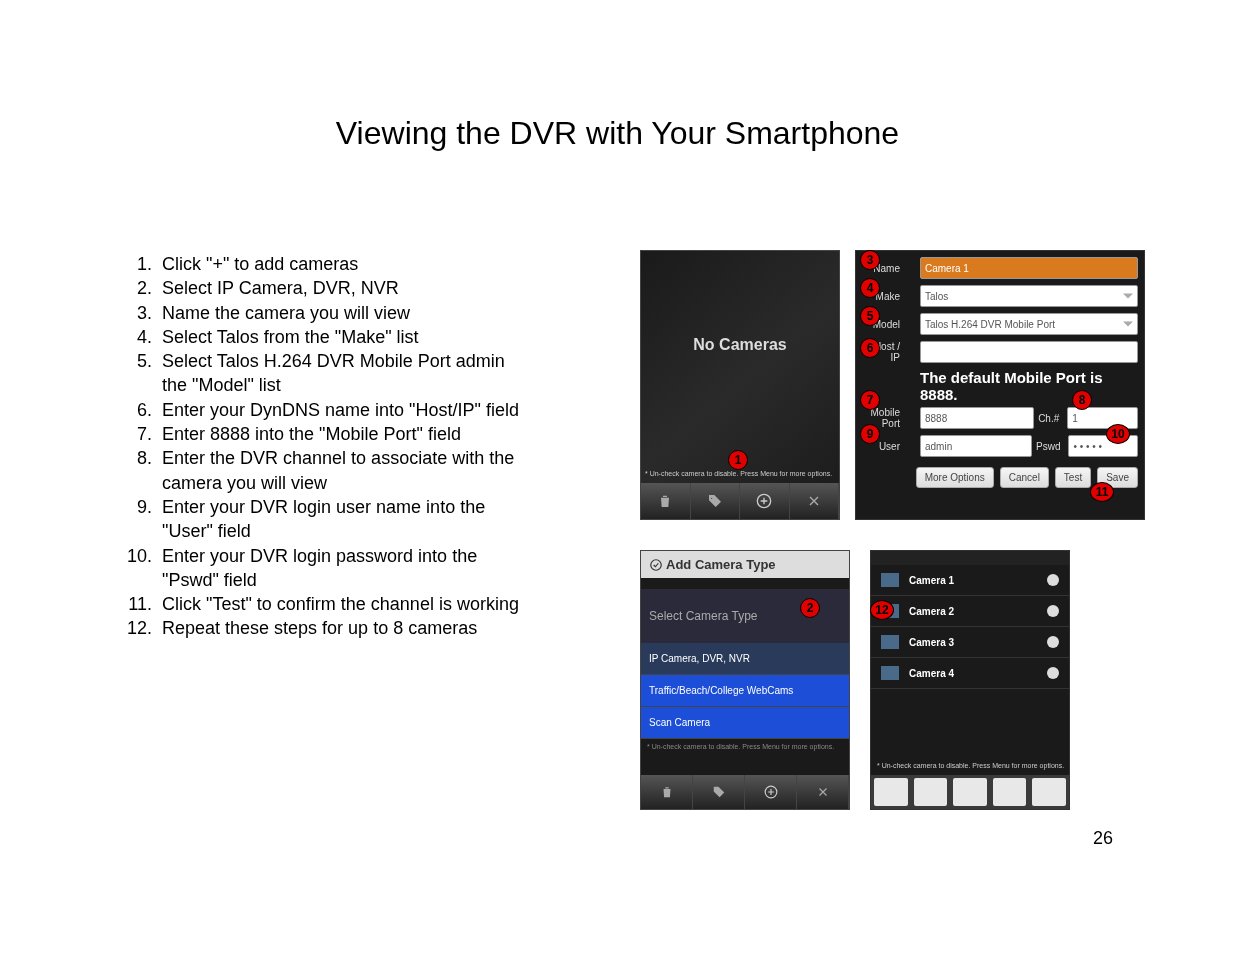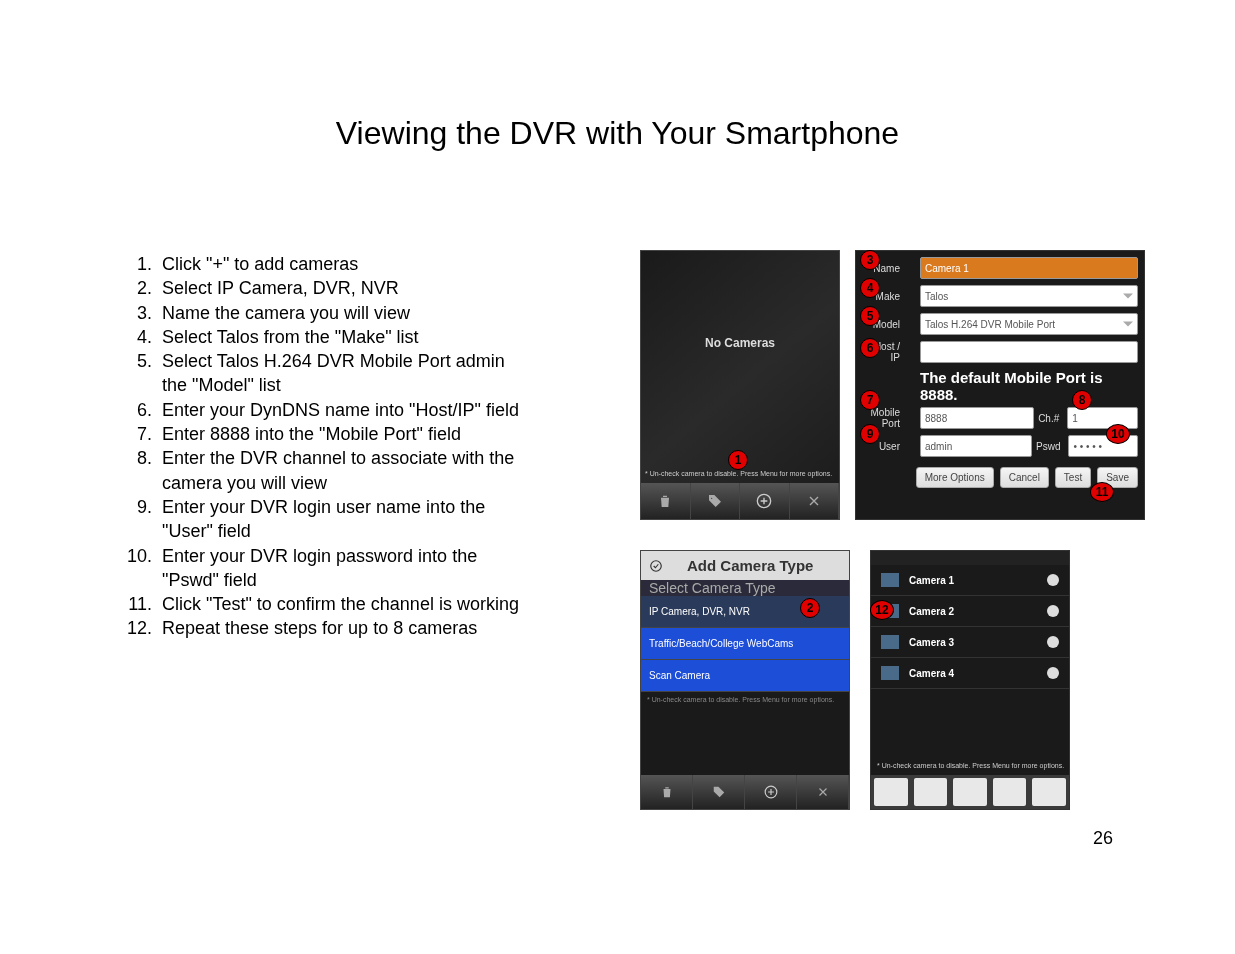--- a/index.html
+++ b/index.html
@@ -70,21 +70,21 @@
       background: linear-gradient(140deg, #1a1a1a 0%, #2a2a2a 50%, #1a1a1a 100%);
       border: 1px solid #444;
     }
     .shot1-title {
       position: absolute;
       top: 85px;
       left: 0;
       width: 100%;
       text-align: center;
       color: #ddd;
-      font-size: 12px;
+      font-size: 16px;
       font-weight: bold;
     }
     .shot1-hint {
       position: absolute;
       bottom: 42px;
       left: 4px;
       width: 190px;
       color: #ccc;
       font-size: 7px;
     }
@@ -185,33 +185,34 @@
       top: 300px;
       left: 0;
       width: 210px;
       height: 260px;
       background: #1a1a1a;
       border: 1px solid #444;
     }
     .shot3-header {
       background: #ddd;
       color: #333;
-      font-size: 15px;
+      font-size: 13px;
       font-weight: bold;
       padding: 6px 8px;
       display: flex;
       align-items: center;
-      gap: 24px;
+      gap: 3px;
     }
     .shot3-header svg { width: 14px; height: 14px; fill: #333; }
     .shot3-sub {
       color: #aaa;
-      font-size: 14px;
-      padding: 0 8px;
+      font-size: 12px;
+      padding: 20px 8px;
       background: #2a2a3a;
+      margin-top: 11px;
     }
     .shot3-item {
       color: #fff;
       font-size: 10px;
       padding: 10px 8px;
       border-bottom: 1px solid #444;
       background: #1d4ed8;
     }
     .shot3-item.sel { background: #2a3a5a; }
     .shot3-hint {

